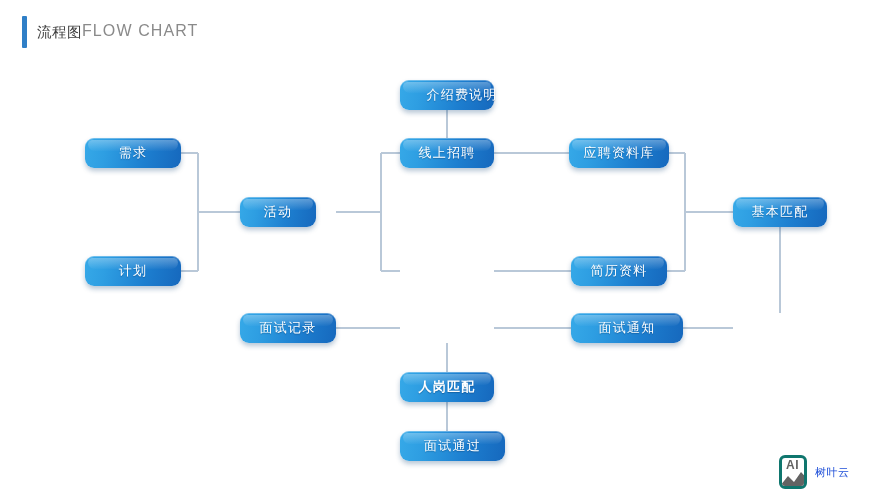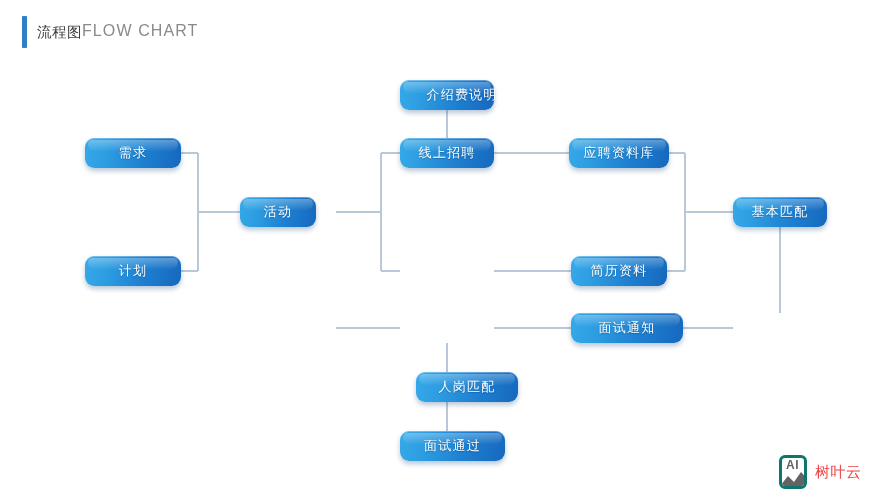--- a/index.html
+++ b/index.html
@@ -131,22 +131,22 @@
     line-height: 13px;
   }
   #watermark .wm-icon .mount {
     position: absolute;
     left: -2px;
     bottom: 0;
     width: 34px;
     height: 15px;
   }
   #watermark .wm-text {
-    font-size: 15px;
-    color: #ef4444;
+    font-size: 11px;
+    color: #1d4ed8;
     letter-spacing: .5px;
   }
 </style>
 </head>
 <body>
 
 <div id="header">
   <div class="accent-bar"></div>
   <div class="titles">
     <div class="title-cn">流程图</div>
@@ -210,21 +210,24 @@
   </div>
   <div class="node" style="left:571px; top:256px; width:96px;">
     <span class="label">简历资料</span>
   </div>
   <div class="node" style="left:733px; top:197px; width:94px;">
     <span class="label">基本匹配</span>
   </div>
   <div class="node" style="left:571px; top:313px; width:112px;">
     <span class="label">面试通知</span>
   </div>
-  <div class="node" style="left:416px; top:372px; width:102px;">
+  <div class="node" style="left:240px; top:313px; width:96px;">
+    <span class="label">面试记录</span>
+  </div>
+  <div class="node" style="left:400px; top:372px; width:94px;font-weight:bold;">
     <span class="label">人岗匹配</span>
   </div>
   <div class="node" style="left:400px; top:431px; width:105px;">
     <span class="label">面试通过</span>
   </div>
 
 </div>
 
 <div id="watermark">
   <div class="wm-icon">

